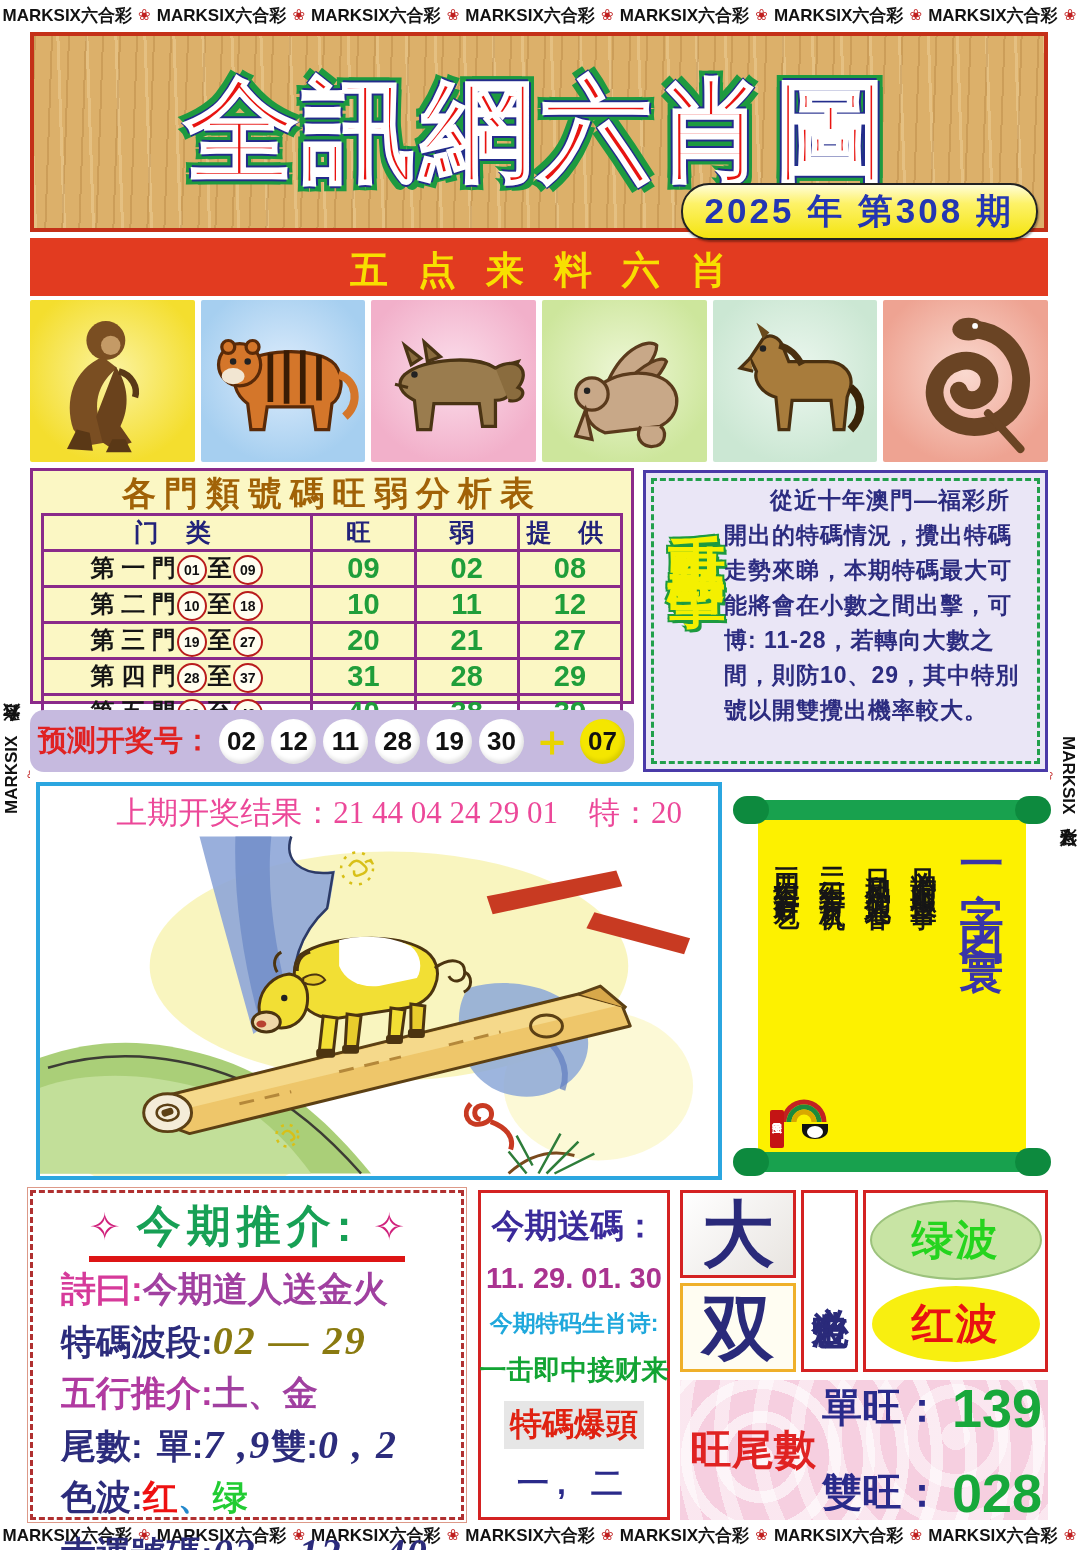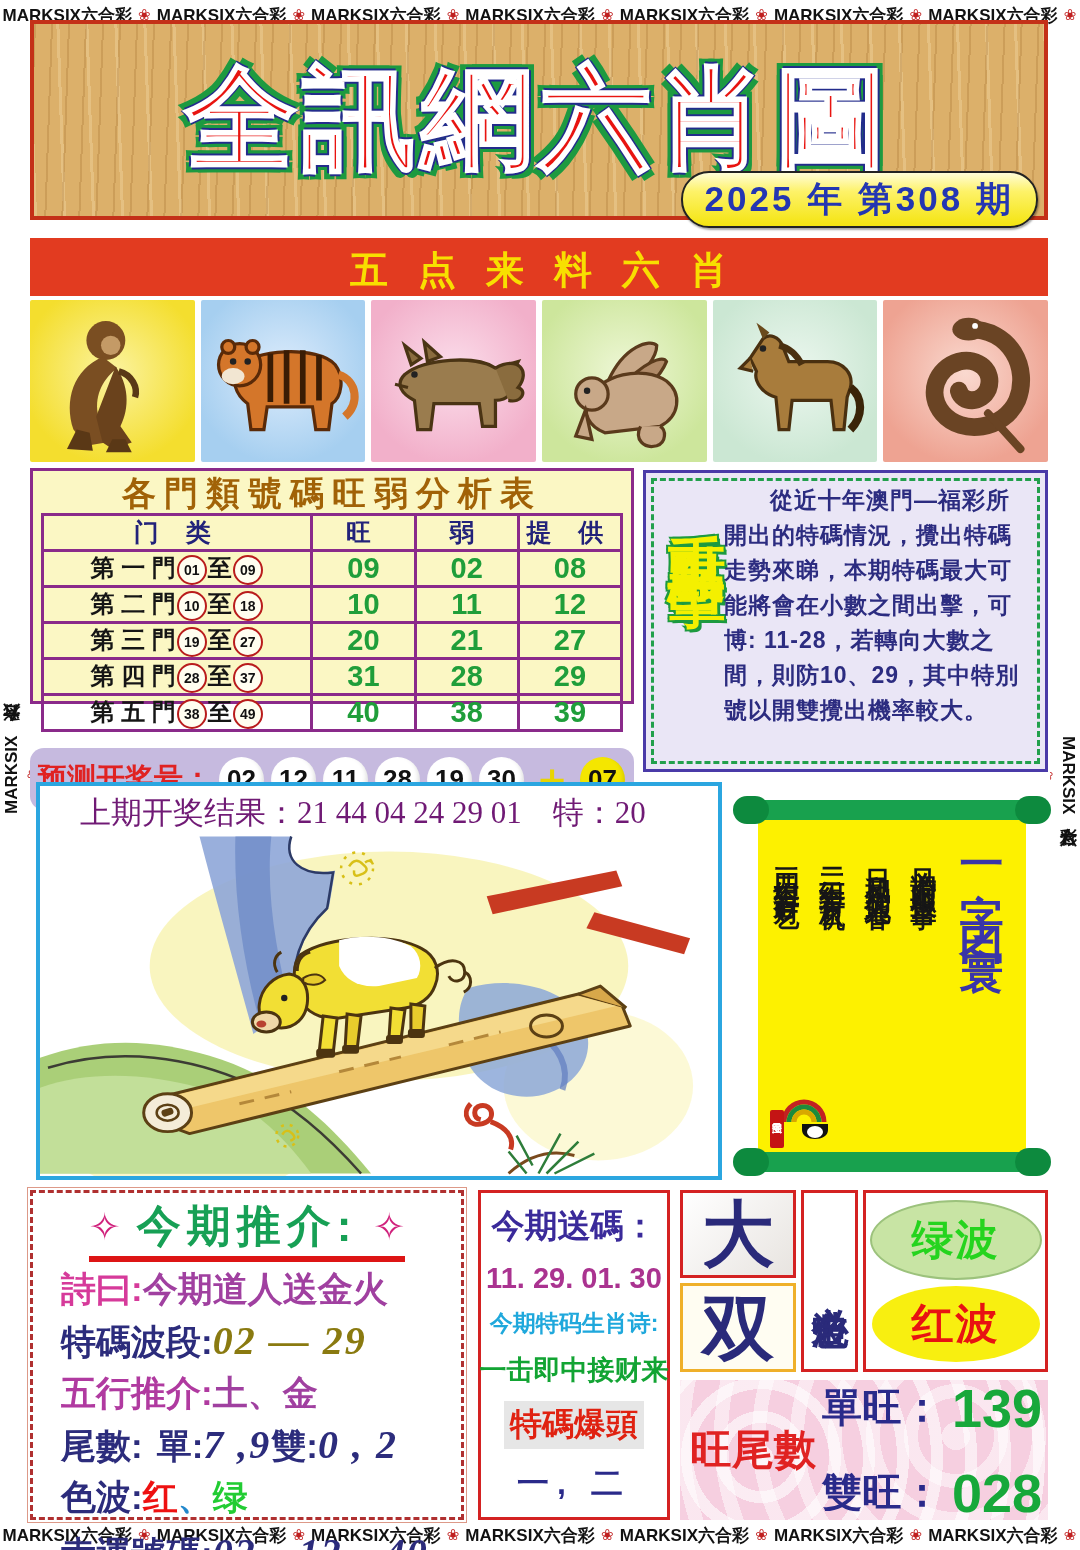--- a/index.html
+++ b/index.html
@@ -9,21 +9,21 @@
   .strip{position:absolute;display:flex;justify-content:space-around;align-items:center;
          font-weight:bold;font-size:17px;color:#111;background:#fff;overflow:hidden;white-space:nowrap;}
   .strip .bf{color:#c02020;font-size:15px;margin:0 1px;}
   .strip-top{top:0;left:0;right:0;height:30px;}
   .strip-bottom{bottom:0;left:0;right:0;height:30px;}
   .strip-left,.strip-right{top:28px;bottom:28px;width:30px;flex-direction:column;
          writing-mode:vertical-rl;}
   .strip-left{left:0;transform:rotate(180deg);}
   .strip-right{right:0;}
   
-  .wood{position:absolute;left:30px;top:20px;width:1018px;height:200px;border:4px solid #c43018;
+  .wood{position:absolute;left:30px;top:32px;width:1018px;height:200px;border:4px solid #c43018;
         box-sizing:border-box;background:#dcb06a;
         background-image:repeating-linear-gradient(92deg,rgba(146,92,28,.22) 0 2px,rgba(0,0,0,0) 2px 17px),
                          repeating-linear-gradient(88deg,rgba(255,240,200,.25) 0 3px,rgba(0,0,0,0) 3px 29px);}
   .main-title{position:absolute;left:0;right:0;top:6px;text-align:center;font-weight:900;
         font-size:112px;letter-spacing:6px;color:#e81410;line-height:178px;white-space:nowrap;
         -webkit-text-stroke:2px #fff;
         text-shadow:3px 0 0 #232c8c,-3px 0 0 #232c8c,0 3px 0 #232c8c,0 -3px 0 #232c8c,
                     6px 6px 0 #1d9a40,-6px 6px 0 #1d9a40,6px -6px 0 #1d9a40,-6px -6px 0 #1d9a40;}
   .issue-badge{position:absolute;right:6px;bottom:-12px;z-index:3;padding:3px 22px;
         font-size:35px;font-weight:bold;color:#2436b2;letter-spacing:3px;white-space:nowrap;
@@ -50,40 +50,40 @@
   .analysis table{width:100%;border-collapse:collapse;table-layout:fixed;}
   .analysis td{border:3px solid #8a2a8a;text-align:center;padding:0;height:31px;}
   .analysis tr.head td{font-size:25px;font-weight:bold;color:#22227a;letter-spacing:10px;}
   td.gate{font-size:24px;font-weight:bold;color:#151515;white-space:nowrap;}
   td.gate .circ{display:inline-flex;align-items:center;justify-content:center;width:26px;height:26px;
         border:2px solid #b91c1c;border-radius:50%;font-size:14px;font-weight:bold;color:#111;
         vertical-align:middle;margin:0 1px;background:#fffef0;}
   td.val{font-size:29px;font-weight:bold;color:#1f9e3a;}
   
   .prediction{position:absolute;left:30px;top:710px;width:604px;height:62px;box-sizing:border-box;
-        background:#c6badf;border-radius:14px;display:flex;align-items:center;padding:0 8px;gap:7px;margin-top:38px;}
+        background:#c6badf;border-radius:14px;display:flex;align-items:center;padding:0 8px;gap:7px;}
   .p-label{font-size:29px;font-weight:900;color:#e02222;white-space:nowrap;}
   .ball{width:45px;height:45px;border-radius:50%;background:#fff;box-shadow:inset -2px -3px 4px rgba(0,0,0,.12);
         display:flex;align-items:center;justify-content:center;font-size:26px;font-weight:bold;color:#111;}
   .ball.special{background:#f4e600;}
   .plus{font-size:42px;font-weight:900;color:#e8d400;line-height:1;}
   
   .highlight{position:absolute;left:643px;top:470px;width:405px;height:302px;box-sizing:border-box;
         background:#eae6f6;border:3px solid #4a3aa8;}
   .highlight::before{content:"";position:absolute;inset:5px;border:3px dashed #22a04c;pointer-events:none;}
   .h-title{position:absolute;left:12px;top:14px;writing-mode:vertical-rl;text-orientation:upright;
         font-size:58px;font-weight:900;color:#f4f000;letter-spacing:12px;
         text-shadow:2px 2px 0 #1d9a40,-2px 2px 0 #1d9a40,2px -2px 0 #1d9a40,-2px -2px 0 #1d9a40,3px 3px 0 #1d9a40;}
   .h-body{position:absolute;left:78px;top:10px;right:12px;bottom:8px;font-size:23px;font-weight:bold;
         color:#2c2c80;line-height:1.52;text-indent:2em;letter-spacing:1px;}
   
   .picture{position:absolute;left:36px;top:782px;width:686px;height:398px;box-sizing:border-box;
         background:#fff;border:4px solid #2ba6e0;}
-  .last-result{margin-top:6px;text-align:left;font-family:"Liberation Serif","DejaVu Serif",serif;
-        font-size:31px;color:#701a75;white-space:nowrap;margin-left:40px;}
+  .last-result{margin-top:6px;text-align:center;font-family:"Liberation Serif","DejaVu Serif",serif;
+        font-size:31px;color:#ec4899;white-space:nowrap;margin-left:40px;}
   .illu{display:block;width:100%;height:342px;}
   
   .scroll{position:absolute;left:736px;top:788px;width:312px;height:392px;}
   .bar{position:absolute;left:0;right:0;height:20px;background:#18a14e;border-radius:4px;z-index:2;}
   .bar.top{top:12px;}.bar.bottom{bottom:8px;}
   .bar::before,.bar::after{content:"";position:absolute;top:-4px;width:36px;height:28px;
         background:#0d8a3e;border-radius:14px;}
   .bar::before{left:-3px;}.bar::after{right:-3px;}
   .s-body{position:absolute;left:22px;right:22px;top:26px;bottom:22px;background:#fdf100;z-index:1;}
   .headline{position:absolute;right:14px;top:26px;writing-mode:vertical-rl;text-orientation:upright;

